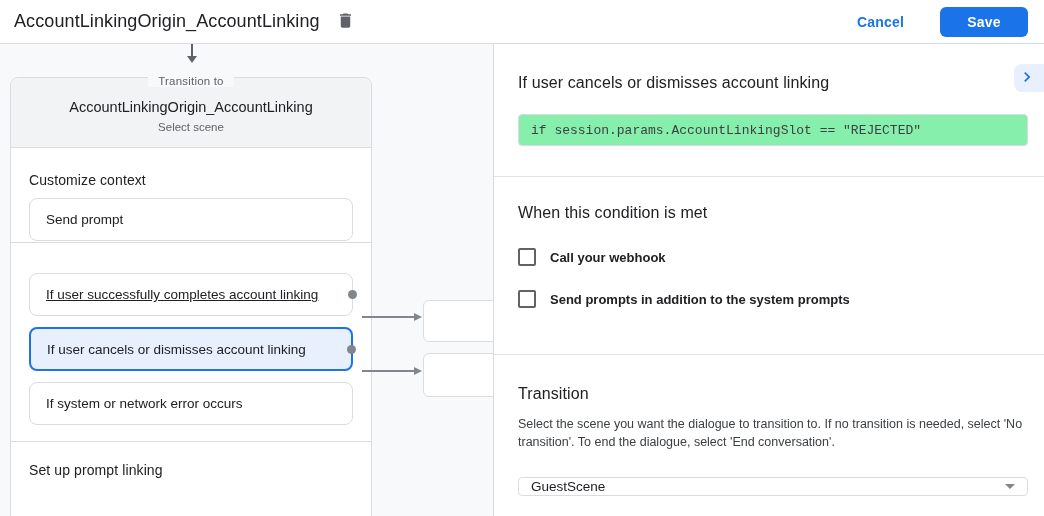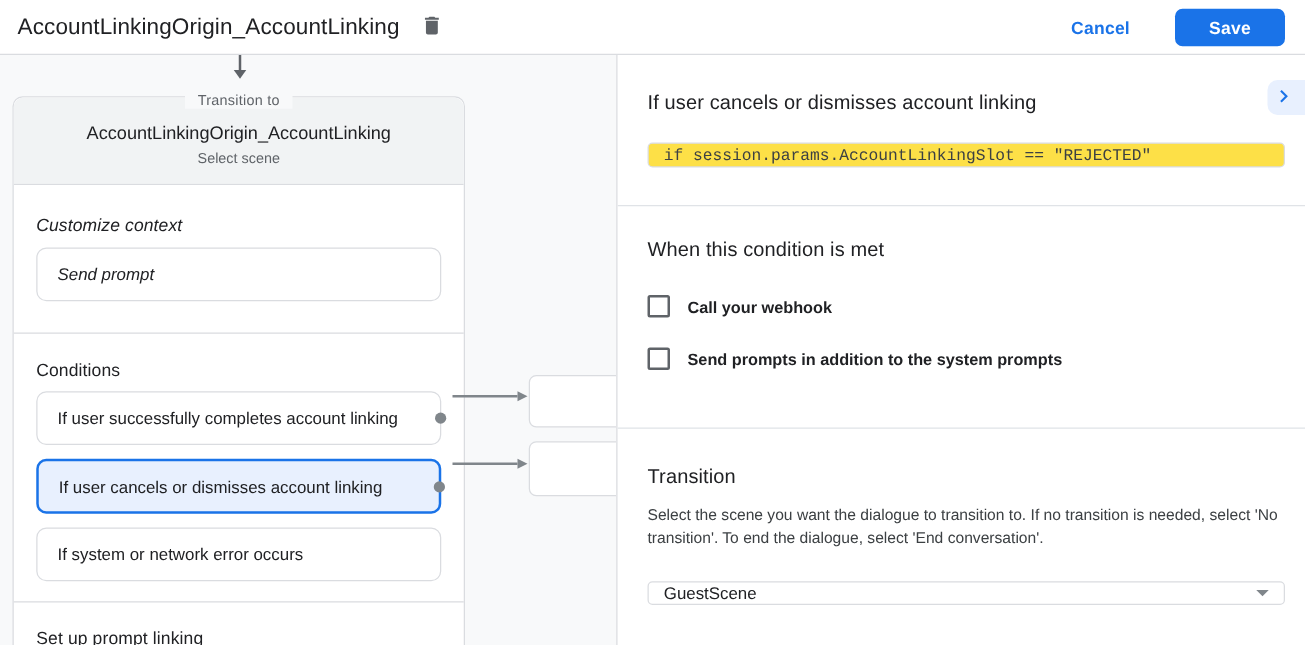--- a/index.html
+++ b/index.html
@@ -59,31 +59,31 @@
     background: #fff; border: 1px solid #dadce0; border-radius: 8px;
   }
   .scene-card-header {
     background: #f1f3f4; border-bottom: 1px solid #dadce0; border-radius: 8px 8px 0 0;
     text-align: center; padding: 21px 10px 14px;
   }
   .scene-card-title { font-size: 14.5px; color: #202124; }
   .scene-card-subtitle { font-size: 11.5px; color: #5f6368; margin-top: 6px; }
   .card-section { padding: 0 18px; border-bottom: 1px solid #dadce0; }
   .section-heading { font-size: 14px; color: #202124; letter-spacing: 0.1px; }
-  .sec-context { padding-top: 24px; padding-bottom: 25px; font-style: italic; }
+  .sec-context { padding-top: 24px; padding-bottom: 1px; }
   .sec-conditions { padding-top: 21px; padding-bottom: 16px; }
   .sec-setup { padding-top: 20px; border-bottom: none; }
   .card-item {
     position: relative; margin-top: 10px; height: 43px;
     border: 1px solid #dadce0; border-radius: 8px; background: #fff;
     display: flex; align-items: center; padding: 0 16px;
     font-size: 13.5px; color: #202124; cursor: pointer;
   }
   .condition-item { margin-top: 11px; }
-  .condition-item.first { margin-top: 9px; }
+  .condition-item.first { margin-top: 9px; text-decoration: underline; }
   .condition-item.selected {
     border: 2px solid #1a73e8; background: #e8f0fe; height: 44px;
   }
   .conn-dot {
     position: absolute; right: -5px; top: 50%; margin-top: -4.5px;
     width: 9px; height: 9px; border-radius: 50%; background: #80868b;
   }
   .flow-arrow { position: absolute; display: flex; align-items: center; }
   .flow-arrow-line { width: 52px; height: 1.5px; background: #80868b; }
   .flow-arrow-head {
@@ -107,22 +107,22 @@
   }
   .panel-pad { margin-left: 24px; margin-right: 16px; }
   .panel-heading-row { position: relative; margin-top: 30px; }
   .panel-heading { font-size: 16px; color: #202124; letter-spacing: 0.1px; }
   .expand-btn {
     position: absolute; right: 0; top: 20px; width: 30px; height: 28px;
     background: #e8f0fe; border: none; border-radius: 8px 0 0 8px;
     display: flex; align-items: center; justify-content: center; cursor: pointer; padding-right: 4px;
   }
   .code-block {
-    margin-top: 22px; height: 20px;
-    background: #fde047; border: 1px solid #dadce0; border-radius: 4px;
+    margin-top: 22px; height: 32px;
+    background: #86efac; border: 1px solid #dadce0; border-radius: 4px;
     display: flex; align-items: center; padding: 0 12px;
     font-family: "Liberation Mono", "DejaVu Sans Mono", monospace;
     font-size: 13px; color: #3c4043; white-space: pre;
   }
   .panel-divider { border: none; border-top: 1px solid #e0e3e7; margin-top: 30px; }
   .panel-divider-2 { margin-top: 46px; }
   .when-heading { margin-top: 27px; }
   .checkbox-row { display: flex; align-items: center; margin-top: 26px; cursor: pointer; }
   .checkbox-row.second { margin-top: 24px; }
   .checkbox {
@@ -186,21 +186,20 @@
         </div>
 
         <div class="card-section sec-context">
           <div class="section-heading">Customize context</div>
           <div class="card-item">
             <span>Send prompt</span>
           </div>
         </div>
 
         <div class="card-section sec-conditions">
-          <div class="section-heading">Conditions</div>
           <div class="card-item condition-item first">
             <span>If user successfully completes account linking</span>
             <span class="conn-dot"></span>
           </div>
           <div class="card-item condition-item selected">
             <span>If user cancels or dismisses account linking</span>
             <span class="conn-dot"></span>
           </div>
           <div class="card-item condition-item">
             <span>If system or network error occurs</span>

